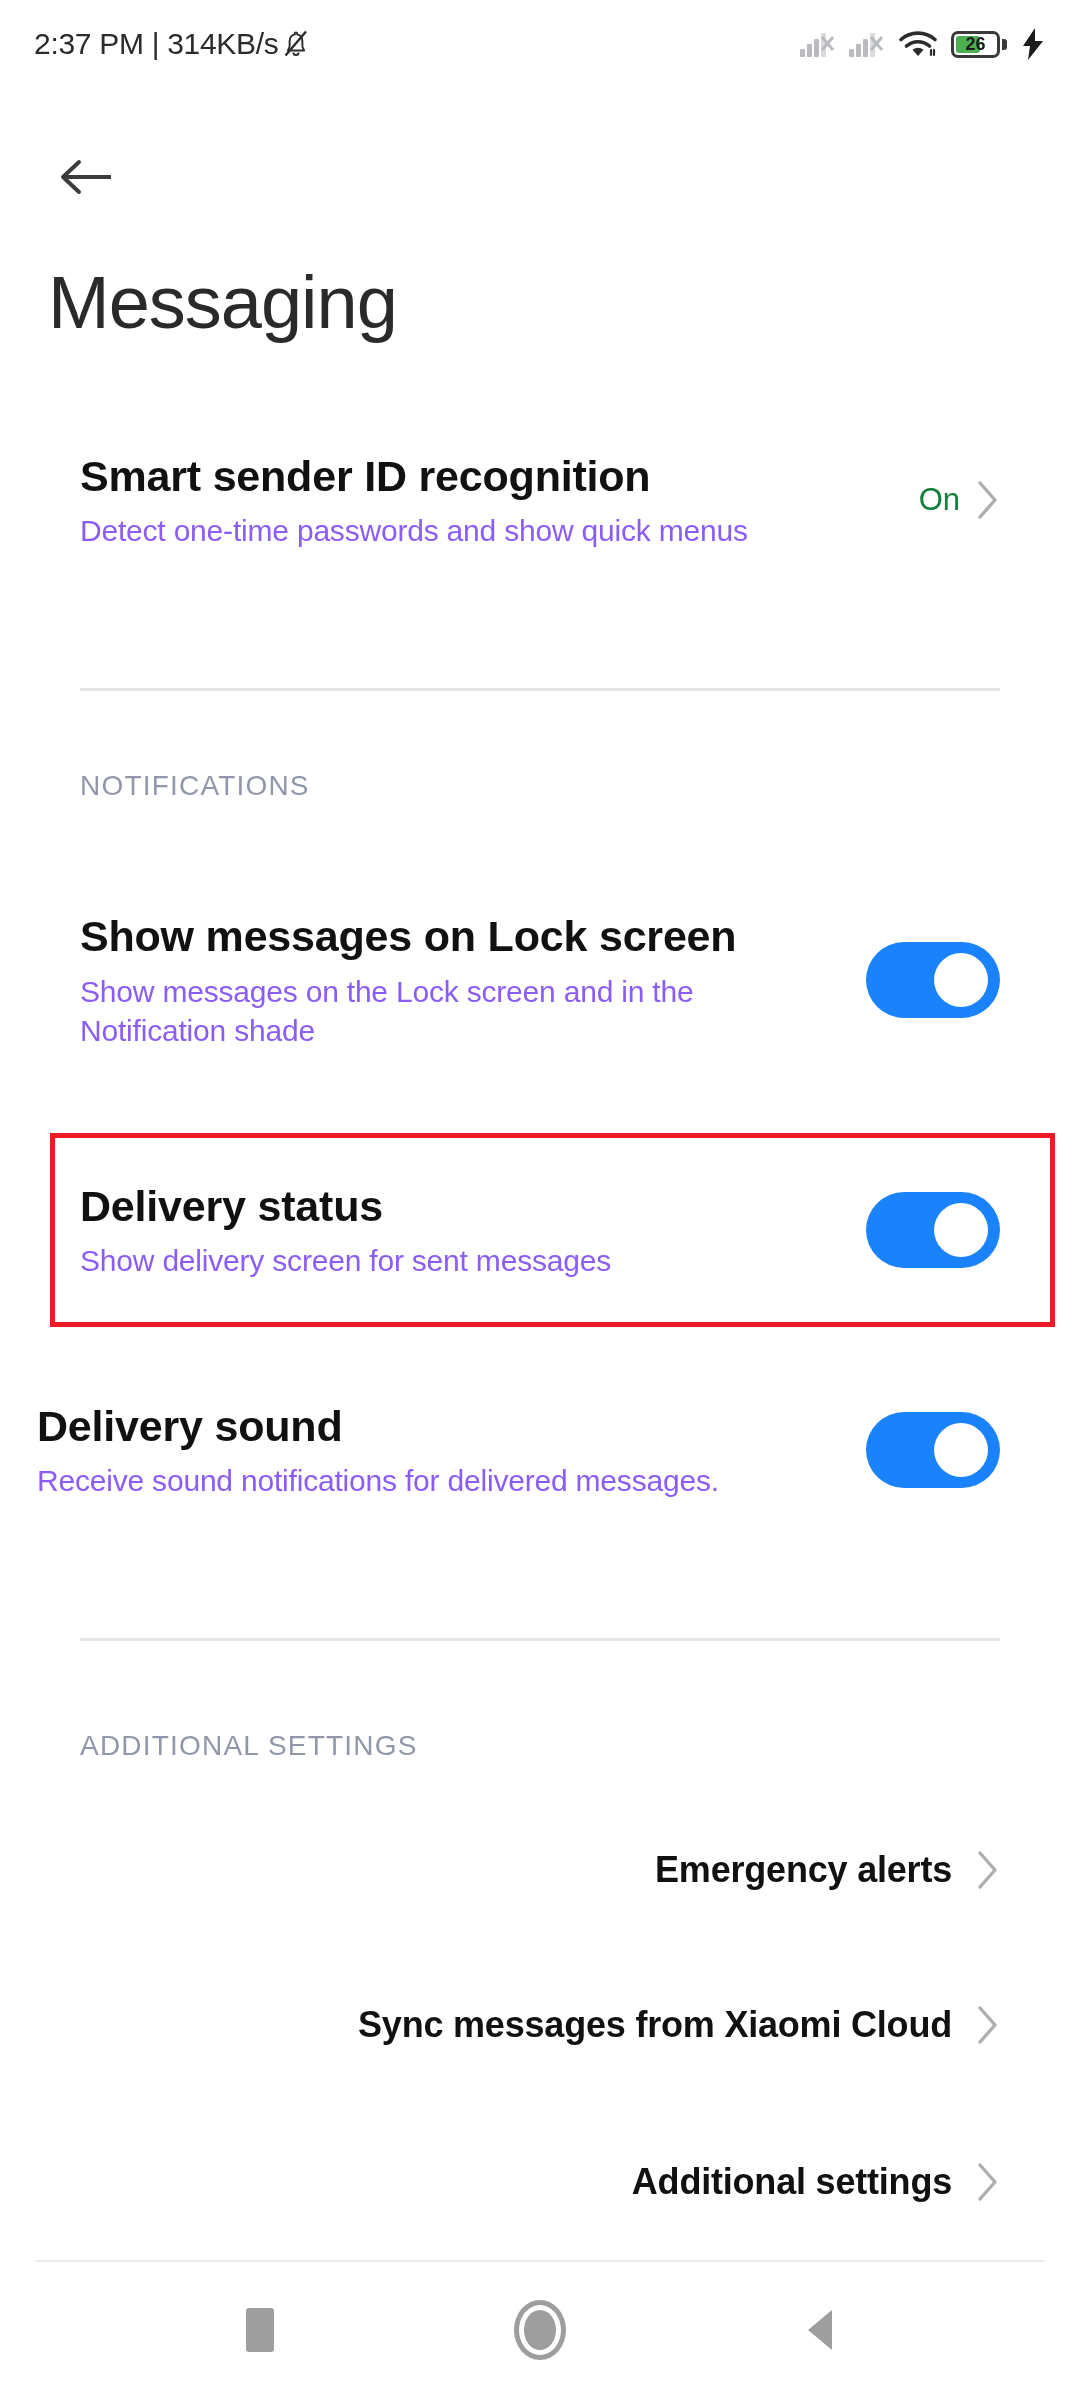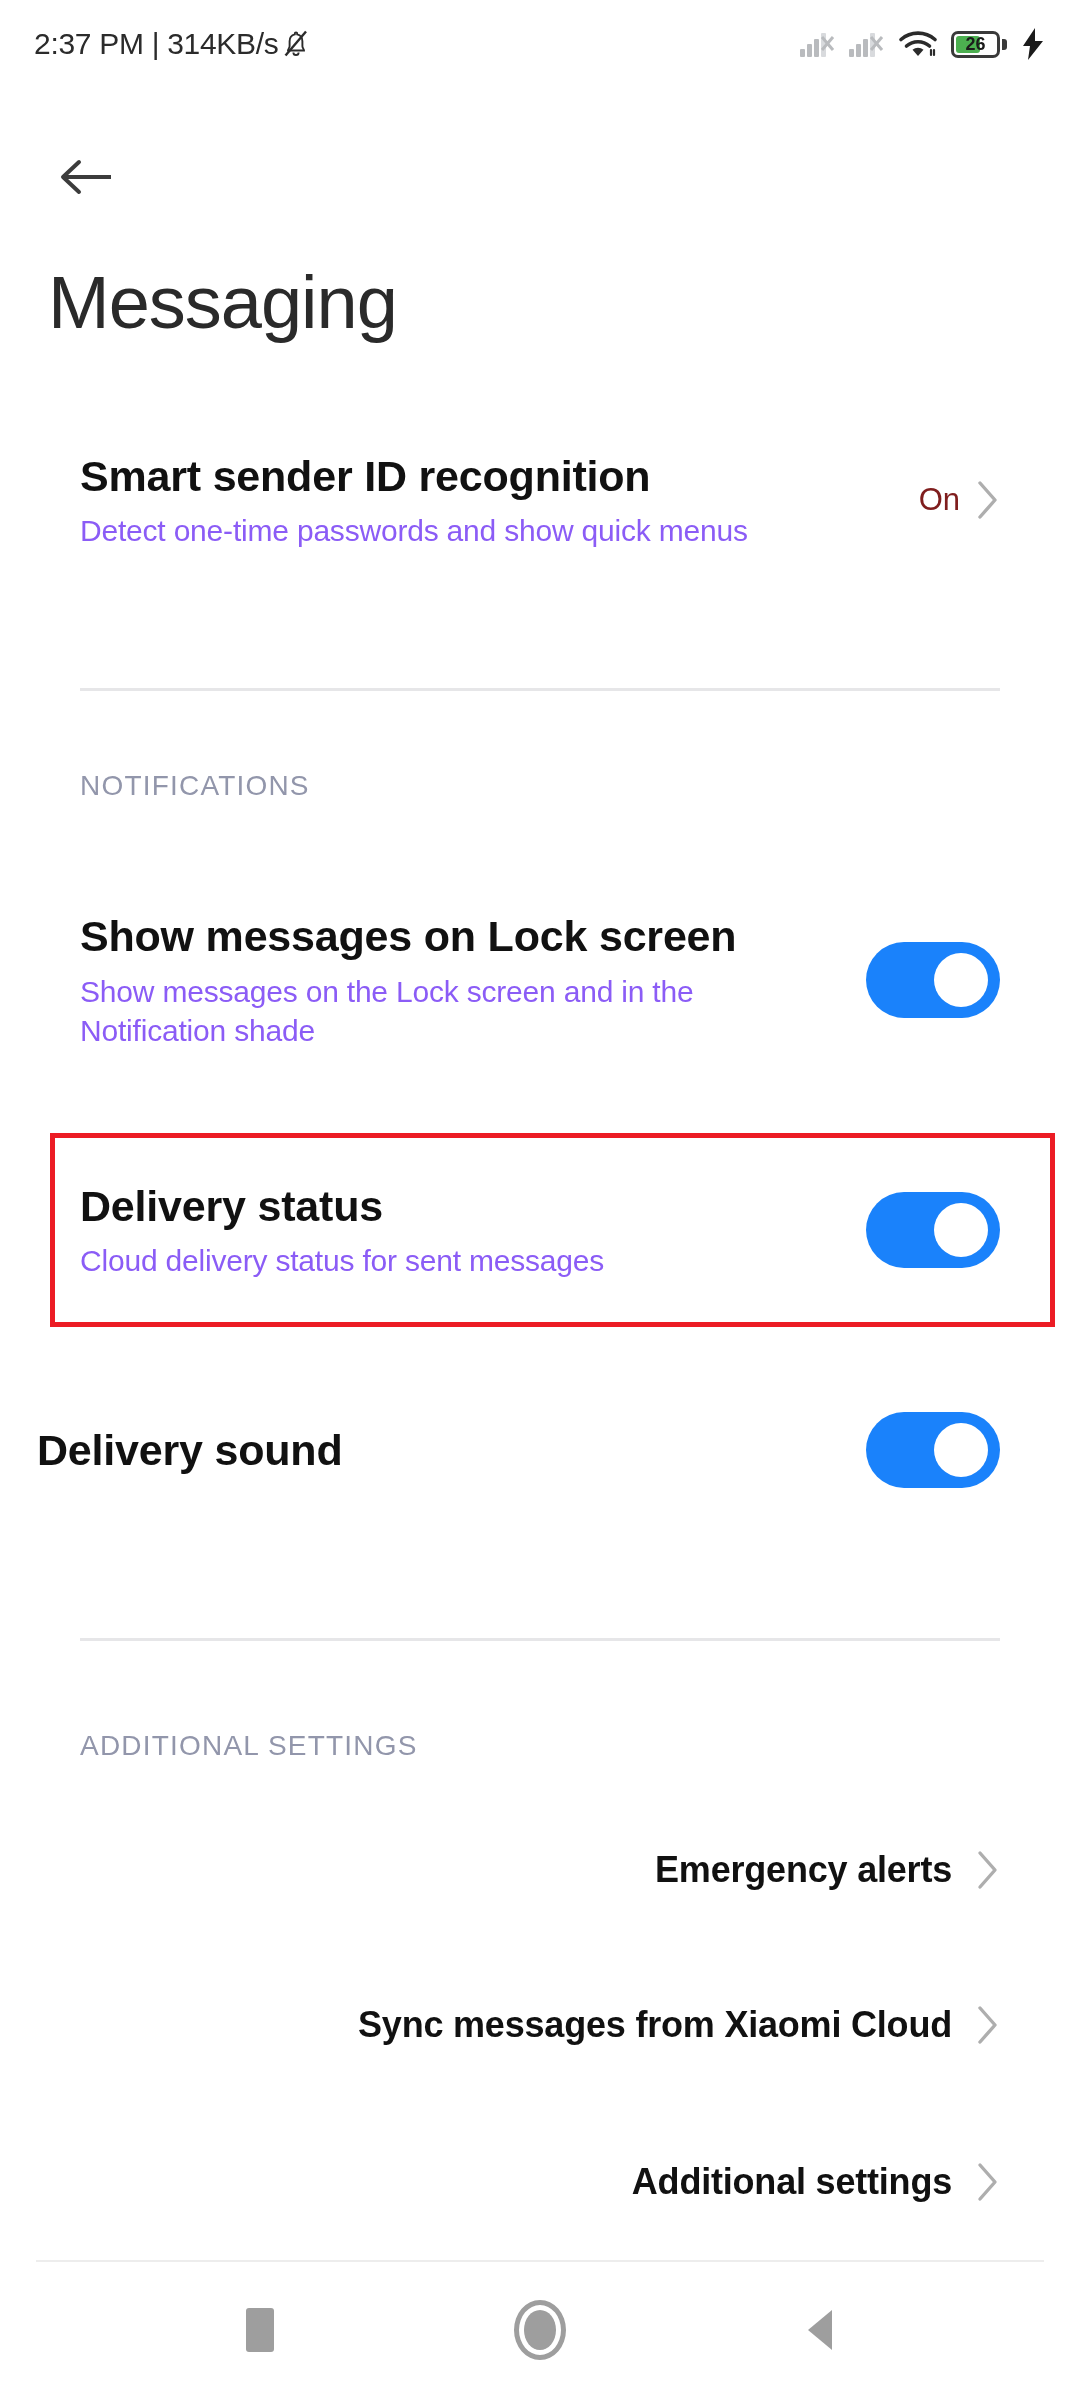--- a/index.html
+++ b/index.html
@@ -61,21 +61,21 @@
   .row-texts { flex:1; min-width:0; padding-right:24px; }
   .row-title {
     font-size:43px; font-weight:bold; color:#111;
     line-height:1.22; letter-spacing:-0.2px;
   }
   .row-sub {
     font-size:30px; color:#8b5cf6; line-height:1.3;
     margin-top:9px; letter-spacing:-0.2px;
   }
   .row-value {
-    font-size:31px; color:#7f1d1d; margin-right:16px; white-space:nowrap;
+    font-size:31px; color:#15803d; margin-right:16px; white-space:nowrap;
   }
   .icon-chevron { width:24px; height:42px; display:block; flex:0 0 auto; }
 
   .link-row .row-title { font-size:36px;text-align:right; }
 
   
   .toggle {
     flex:0 0 auto; width:134px; height:76px; border-radius:38px;
     position:relative;
   }
@@ -214,32 +214,33 @@
         <div class="row-sub">Show messages on the Lock screen and in the Notification shade</div>
       </div>
       <div class="toggle" style="background:#1a82fb;">
         <span class="knob"></span>
       </div>
     </div>
 
     <div class="row" style="top:1140px; height:180px;">
       <div class="row-texts">
         <div class="row-title">Delivery status</div>
-        <div class="row-sub">Cloud delivery status for sent messages</div>
+        <div class="row-sub">Show delivery screen for sent messages</div>
       </div>
       <div class="toggle" style="background:#1a82fb;">
         <span class="knob"></span>
       </div>
     </div>
 
     <div class="highlight-box" style="left:50px; top:1133px; width:1005px; height:194px;"></div>
 
     <div class="row" style="top:1355px; height:190px;padding-left:37px;">
       <div class="row-texts">
         <div class="row-title">Delivery sound</div>
+        <div class="row-sub">Receive sound notifications for delivered messages.</div>
       </div>
       <div class="toggle" style="background:#1a82fb;">
         <span class="knob"></span>
       </div>
     </div>
 
     <div class="divider" style="top:1638px;"></div>
 
     <div class="section-label" style="top:1730px;">ADDITIONAL SETTINGS</div>
 

